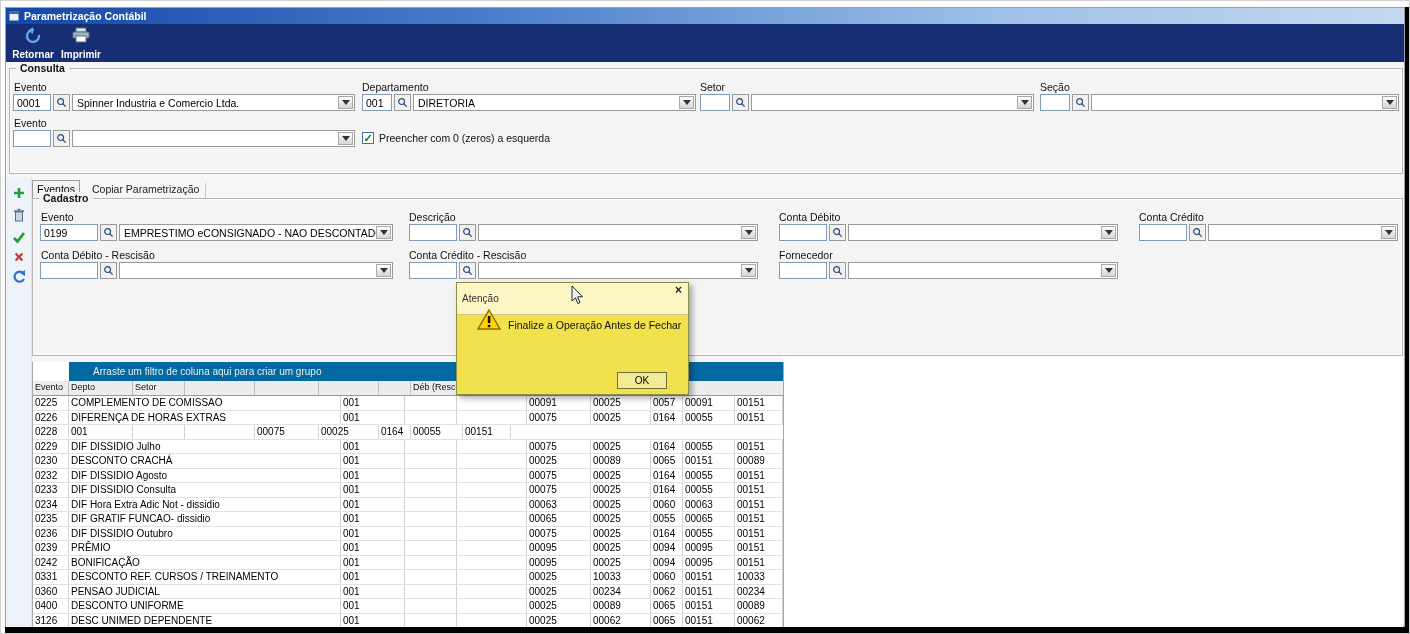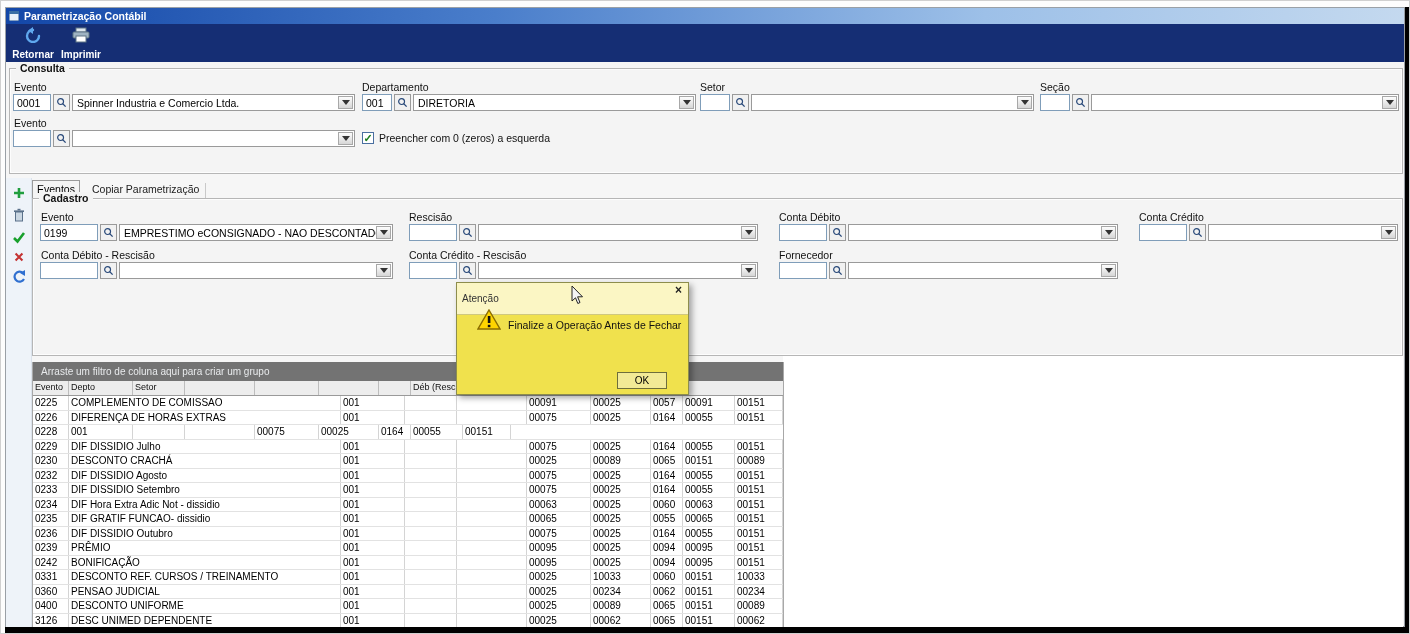--- a/index.html
+++ b/index.html
@@ -43,21 +43,21 @@
   .side-btn { position:absolute; left:4px; width:18px; height:18px; display:flex; align-items:center; justify-content:center; }
 
   
   .tab-active { position:absolute; left:26px; top:172px; width:48px; height:18px; background:#f4f4f4; border:1px solid #9a9a9a; border-bottom:none; font-size:10.5px; text-align:center; line-height:17px; }
   .tab-inactive { position:absolute; left:80px; top:175px; height:15px; font-size:10.5px; color:#222; padding:0 6px; border-right:1px solid #c9c9c9; }
 
   .white-area { position:absolute; left:777px; top:348px; width:620px; height:272px; background:#fff; }
 
   
   .grid { position:absolute; left:26px; top:354px; width:752px; height:266px; border-left:1px solid #a8a8a8; border-right:1px solid #a8a8a8; background:#fff; }
-  .groupby-bar { height:19px; background:#737373; color:#e8eaec; font-size:10px; line-height:19px; padding-left:8px; white-space:nowrap; overflow:hidden; }
+  .groupby-bar { height:19px; background:#0369a1; color:#e8eaec; font-size:10px; line-height:19px; padding-left:24px; white-space:nowrap; overflow:hidden;margin-left:36px; }
   .ghead-row { display:flex; height:15px; background:#ededed; border-bottom:1px solid #9a9a9a; }
   .gcell { flex:none; height:100%; border-right:1px solid #d4d4d4; padding:1px 2px; font-size:10px; white-space:nowrap; overflow:hidden; }
   .ghead-row .gcell { border-right:1px solid #bdbdbd; font-size:9px; color:#111; }
   .ghead-row .gcell:last-child { overflow:visible; }
   .gbody { height:232px; overflow:hidden; }
   .grow { display:flex; height:14.5px; background:#fff; border-bottom:1px solid #e2e2e2; }
 
   
   .dialog { position:absolute; left:455px; top:281px; width:233px; height:113px; border:1px solid #8d8d4d; background:#f0e14d; box-shadow:3px 3px 6px rgba(0,0,0,.35); z-index:50; }
   .dialog-titlebar { position:absolute; left:0; top:0; width:100%; height:32px; background:#fbf6c4; border-bottom:1px solid #cfc87e; display:flex; align-items:center; }
@@ -214,21 +214,21 @@
       <div class="mag-btn" style="left:67px;top:25px">
           <svg width="11" height="11" viewBox="0 0 12 12">
             <circle cx="5" cy="5" r="3.2" fill="none" stroke="#2a4a7a" stroke-width="1.3"></circle>
             <line x1="7.5" y1="7.5" x2="10.5" y2="10.5" stroke="#2a4a7a" stroke-width="1.5"></line>
           </svg>
         </div>
       <div class="combo" style="left:86px;top:25px;width:274px"><span>EMPRESTIMO eCONSIGNADO - NAO DESCONTADO</span><span class="combo-btn">
             <i class="tri"></i>
           </span></div>
 
-      <div class="fld-label" style="left:376px;top:12px">Rescisão</div>
+      <div class="fld-label" style="left:376px;top:12px">Descrição</div>
       <input class="code-input" style="left: 376px; top: 25px; width: 48px;" value="">
       <div class="mag-btn" style="left:426px;top:25px">
           <svg width="11" height="11" viewBox="0 0 12 12">
             <circle cx="5" cy="5" r="3.2" fill="none" stroke="#2a4a7a" stroke-width="1.3"></circle>
             <line x1="7.5" y1="7.5" x2="10.5" y2="10.5" stroke="#2a4a7a" stroke-width="1.5"></line>
           </svg>
         </div>
       <div class="combo" style="left:445px;top:25px;width:280px"><span></span><span class="combo-btn">
             <i class="tri"></i>
           </span></div>
@@ -376,21 +376,21 @@
             <div class="gcell" style="width: 52px;"></div>
             <div class="gcell" style="width: 70px;"></div>
             <div class="gcell" style="width: 64px;">00075</div>
             <div class="gcell" style="width: 60px;">00025</div>
             <div class="gcell" style="width: 32px;">0164</div>
             <div class="gcell" style="width: 52px;">00055</div>
             <div class="gcell" style="width: 48px;">00151</div>
           </div>
           <div class="grow">
             <div class="gcell" style="width: 36px;">0233</div>
-            <div class="gcell" style="width: 272px;">DIF DISSIDIO Setembro</div>
+            <div class="gcell" style="width: 272px;">DIF DISSIDIO Consulta</div>
             <div class="gcell" style="width: 64px;">001</div>
             <div class="gcell" style="width: 52px;"></div>
             <div class="gcell" style="width: 70px;"></div>
             <div class="gcell" style="width: 64px;">00075</div>
             <div class="gcell" style="width: 60px;">00025</div>
             <div class="gcell" style="width: 32px;">0164</div>
             <div class="gcell" style="width: 52px;">00055</div>
             <div class="gcell" style="width: 48px;">00151</div>
           </div>
           <div class="grow">

